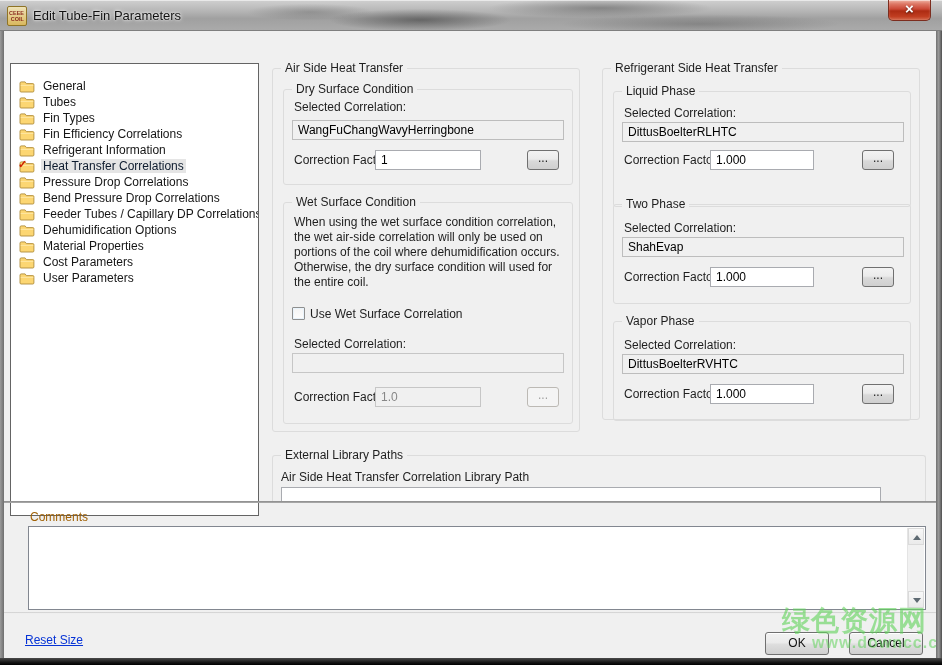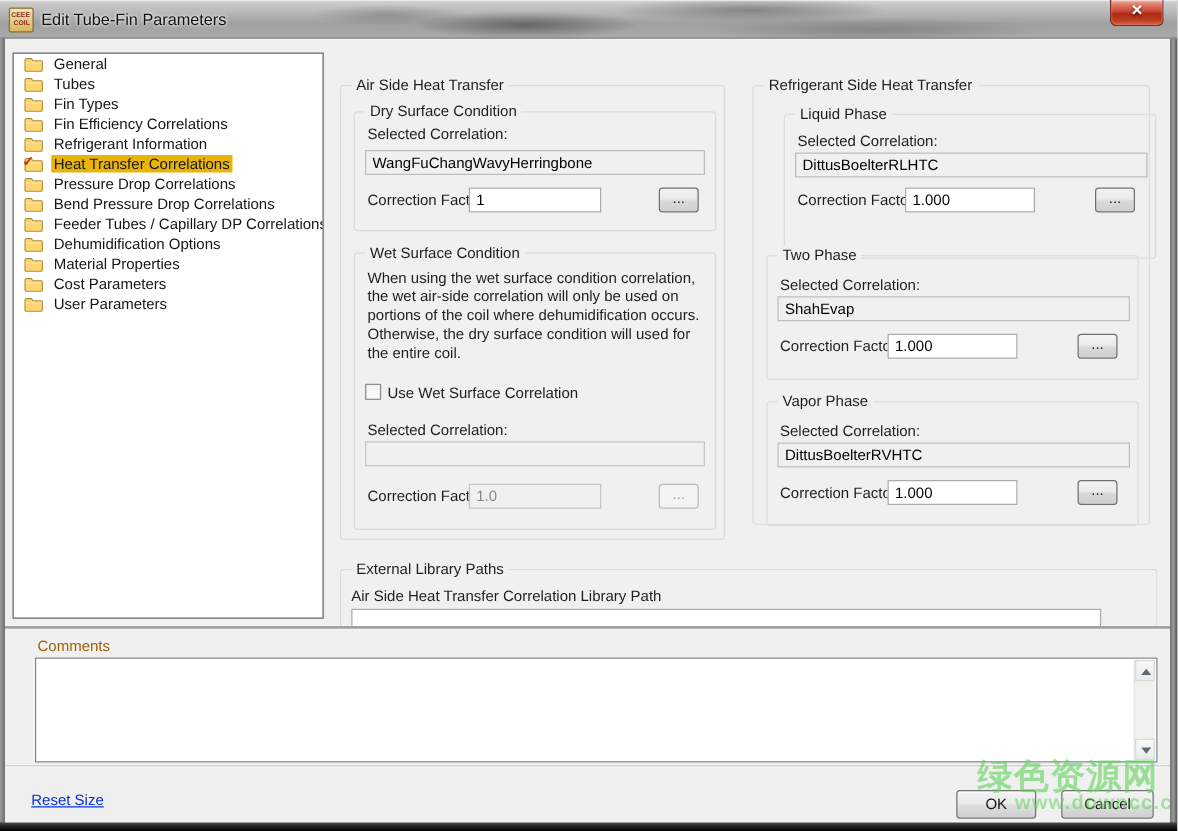--- a/index.html
+++ b/index.html
@@ -24,26 +24,26 @@
   .close-btn{position:absolute;left:888px;top:0;width:43px;height:21px;border:1px solid #7c2d1f;border-top:none;
     border-radius:0 0 5px 5px;cursor:default;
     background:linear-gradient(180deg,#f0b3a4 0%,#dd7765 20%,#cb4836 45%,#ad2c13 55%,#c03d20 82%,#d4674a 100%);
     box-shadow:inset 0 1px 0 rgba(255,255,255,.45), inset 0 0 2px rgba(255,255,255,.3);
     color:#fff;font-weight:bold;font-size:15px;text-align:center;line-height:18px;text-shadow:0 1px 2px rgba(0,0,0,.6);}
   .frame-left{position:absolute;left:0;top:31px;width:4px;height:627px;background:linear-gradient(90deg,#9b9b9b,#6f6f6f);}
   .frame-right{position:absolute;left:936px;top:31px;width:6px;height:627px;background:linear-gradient(90deg,#707070,#9a9a9a 45%,#4e4e4e);}
   .frame-bottom{position:absolute;left:0;top:658px;width:942px;height:7px;background:linear-gradient(#4a4a4a,#141414 65%,#000);}
   .client{position:absolute;left:4px;top:31px;width:932px;height:627px;background:#f0f0f0;overflow:hidden;}
   
-  .tree{position:absolute;left:6px;top:11px;width:249px;height:453px;background:#fff;border:1px solid #646464;
-        padding-top:0;overflow:hidden;}
+  .tree{position:absolute;left:6px;top:32px;width:249px;height:453px;background:#fff;border:1px solid #646464;
+        padding-top:14px;overflow:hidden;}
   .titem{position:relative;display:flex;align-items:center;height:16px;padding-left:8px;white-space:nowrap;cursor:default;}
   .foldwrap{position:relative;width:17px;height:13px;flex:0 0 17px;}
   .titem .label{margin-left:5px;padding:0 2px;color:#151515;}
-  .titem.selected .label{background:#eab308;color:#0d1b2e;}
+  .titem.selected .label{background:#e5e5e5;color:#0d1b2e;}
   .titem.checked .foldwrap::after{content:"\2713";position:absolute;left:-1px;top:-2px;color:#cf2200;
         font-size:11px;font-weight:bold;}
   
   .group{position:absolute;border:1px solid #dcdcdc;border-radius:3px;}
   .glabel{position:absolute;top:-8px;left:8px;background:#f0f0f0;padding:0 4px;color:#1e1e1e;white-space:nowrap;}
   .content-scroll{position:absolute;left:258px;top:12px;width:674px;height:458px;overflow:hidden;}
   .lbl{position:absolute;color:#1e1e1e;white-space:nowrap;}
   .tb{position:absolute;height:20px;border:1px solid #a9abb0;background:#fff;
       font:12px "Liberation Sans",sans-serif;padding:0 5px;color:#000;}
   .tb.ro{background:#f0f0f0;border-color:#bdbdbd;}
@@ -256,21 +256,21 @@
           <input class="tb dis" style="left: 8px; top: 150px; width: 272px;" disabled="" value="">
           <span class="lbl" style="left:10px;top:187px;">Correction Factor</span>
           <input class="tb dis" style="left: 91px; top: 184px; width: 106px;" disabled="" value="1.0">
           <div class="dots dis" style="left:243px;top:184px;">...</div>
         </div>
       </div>
 
       <div class="group" style="left:340px;top:25px;width:318px;height:352px;">
         <span class="glabel">Refrigerant Side Heat Transfer</span>
 
-        <div class="group" style="left:24px;top:22px;width:298px;height:116px;">
+        <div class="group" style="left:10px;top:22px;width:298px;height:116px;">
           <span class="glabel">Liquid Phase</span>
           <span class="lbl" style="left:10px;top:14px;">Selected Correlation:</span>
           <input class="tb ro" style="left: 8px; top: 30px; width: 282px;" readonly="" value="DittusBoelterRLHTC">
           <span class="lbl" style="left:10px;top:61px;">Correction Factor</span>
           <input class="tb" style="left: 96px; top: 58px; width: 104px;" value="1.000">
           <div class="dots" style="left:248px;top:58px;">...</div>
         </div>
 
         <div class="group" style="left:10px;top:135px;width:298px;height:100px;">
           <span class="glabel">Two Phase</span>

